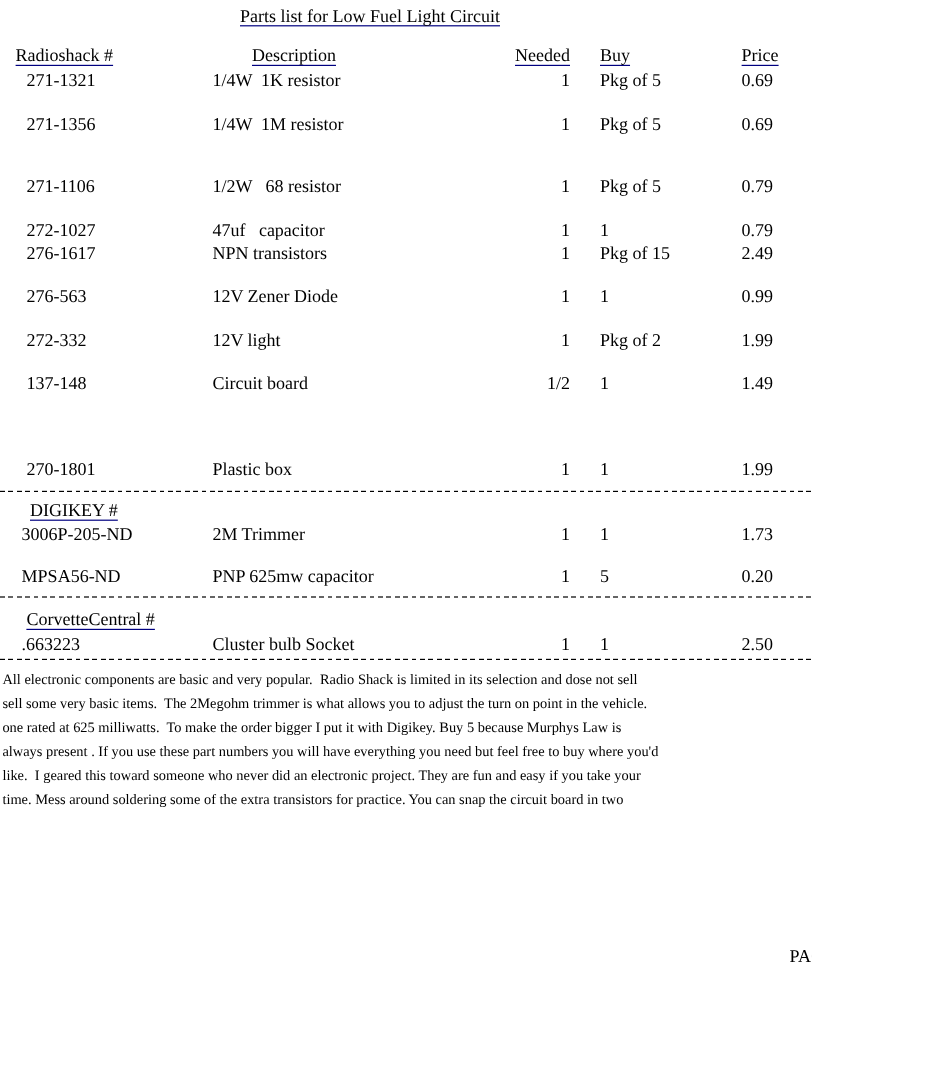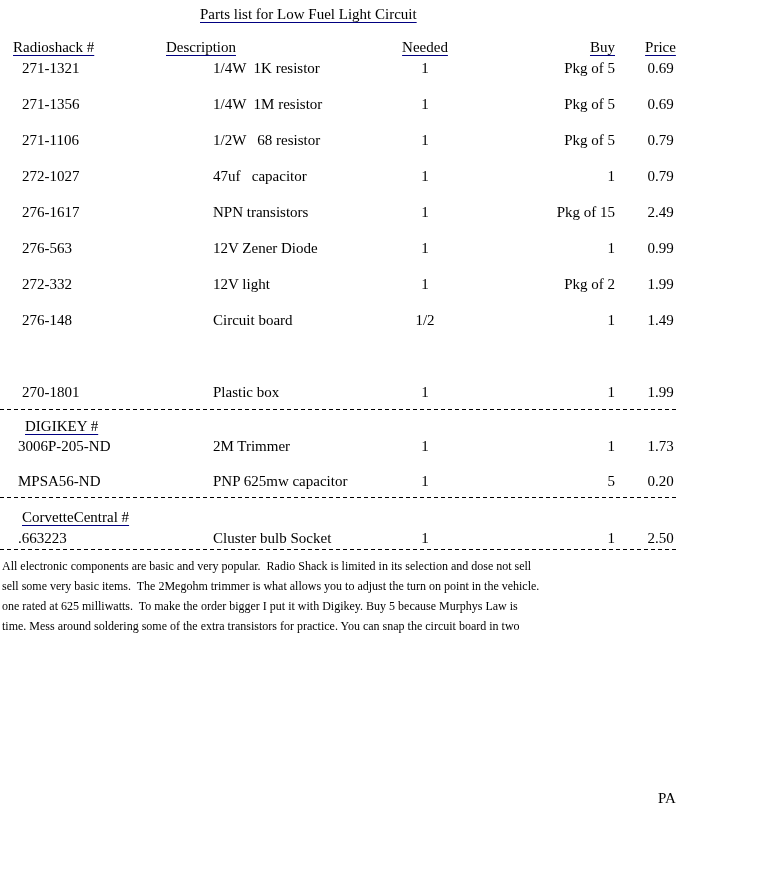--- a/index.html
+++ b/index.html
@@ -28,26 +28,26 @@
   .title{
     position:absolute;top:6px;left:200px;
     white-space:pre;
   }
   .row{
     position:absolute;left:0;width:773px;height:20px;line-height:20px;
   }
   .cell{position:absolute;top:0;white-space:pre;}
   .c1{left:22px;}
   .c1b{left:18px;}
-  .c2{left:177px;margin-left:36px;}
+  .c2{left:177px;}
   .h1{left:13px;}
-  .h2{left:166px;width:136px;}
-  .c3{left:375px;width:100px;text-align:center;}
-  .c4{left:500px;width:115px;text-align:right;}
-  .c5{left:618px;width:85px;text-align:center;}
+  .h2{left:177px;width:136px;text-align:center;}
+  .c3{left:375px;width:100px;text-align:right;}
+  .c4{left:500px;width:115px;text-align:left;}
+  .c5{left:618px;width:85px;text-align:left;}
   .dash{
     position:absolute;left:0;width:773px;height:1px;
     background:repeating-linear-gradient(90deg,#000 0,#000 4px,transparent 4px,transparent 7px);
   }
   .seclabel{position:absolute;white-space:pre;}
   .notes{
     position:absolute;top:556px;left:2px;width:770px;
     font-size:12px;line-height:20px;
   }
   .note-line{white-space:pre;}
@@ -77,28 +77,28 @@
     <span class="cell c4">Pkg of 5</span>
     <span class="cell c5">0.69</span>
   </div>
   <div class="row" style="top:94px">
     <span class="cell c1">271-1356</span>
     <span class="cell c2">1/4W  1M resistor</span>
     <span class="cell c3">1</span>
     <span class="cell c4">Pkg of 5</span>
     <span class="cell c5">0.69</span>
   </div>
-  <div class="row" style="top:130px">
+  <div class="row" style="top:146px">
     <span class="cell c1">271-1106</span>
     <span class="cell c2">1/2W   68 resistor</span>
     <span class="cell c3">1</span>
     <span class="cell c4">Pkg of 5</span>
     <span class="cell c5">0.79</span>
   </div>
-  <div class="row" style="top:166px">
+  <div class="row" style="top:183px">
     <span class="cell c1">272-1027</span>
     <span class="cell c2">47uf   capacitor</span>
     <span class="cell c3">1</span>
     <span class="cell c4">1</span>
     <span class="cell c5">0.79</span>
   </div>
   <div class="row" style="top:202px">
     <span class="cell c1">276-1617</span>
     <span class="cell c2">NPN transistors</span>
     <span class="cell c3">1</span>
@@ -113,21 +113,21 @@
     <span class="cell c5">0.99</span>
   </div>
   <div class="row" style="top:274px">
     <span class="cell c1">272-332</span>
     <span class="cell c2">12V light</span>
     <span class="cell c3">1</span>
     <span class="cell c4">Pkg of 2</span>
     <span class="cell c5">1.99</span>
   </div>
   <div class="row" style="top:310px">
-    <span class="cell c1">276-148</span>
+    <span class="cell c1">137-148</span>
     <span class="cell c2">Circuit board</span>
     <span class="cell c3">1/2</span>
     <span class="cell c4">1</span>
     <span class="cell c5">1.49</span>
   </div>
   <div class="row" style="top:382px">
     <span class="cell c1">270-1801</span>
     <span class="cell c2">Plastic box</span>
     <span class="cell c3">1</span>
     <span class="cell c4">1</span>
@@ -162,18 +162,20 @@
     <span class="cell c4">1</span>
     <span class="cell c5">2.50</span>
   </div>
 
   <div class="dash" style="top:549px"></div>
 
   <div class="notes">
     <div class="note-line">All electronic components are basic and very popular.  Radio Shack is limited in its selection and dose not sell</div>
     <div class="note-line">sell some very basic items.  The 2Megohm trimmer is what allows you to adjust the turn on point in the vehicle.</div>
     <div class="note-line">one rated at 625 milliwatts.  To make the order bigger I put it with Digikey. Buy 5 because Murphys Law is</div>
+    <div class="note-line">always present . If you use these part numbers you will have everything you need but feel free to buy where you'd</div>
+    <div class="note-line">like.  I geared this toward someone who never did an electronic project. They are fun and easy if you take your</div>
     <div class="note-line">time. Mess around soldering some of the extra transistors for practice. You can snap the circuit board in two</div>
   </div>
 
   <div class="pagenum">PAGE  3</div>
 
 </div>
 
 </body></html>

